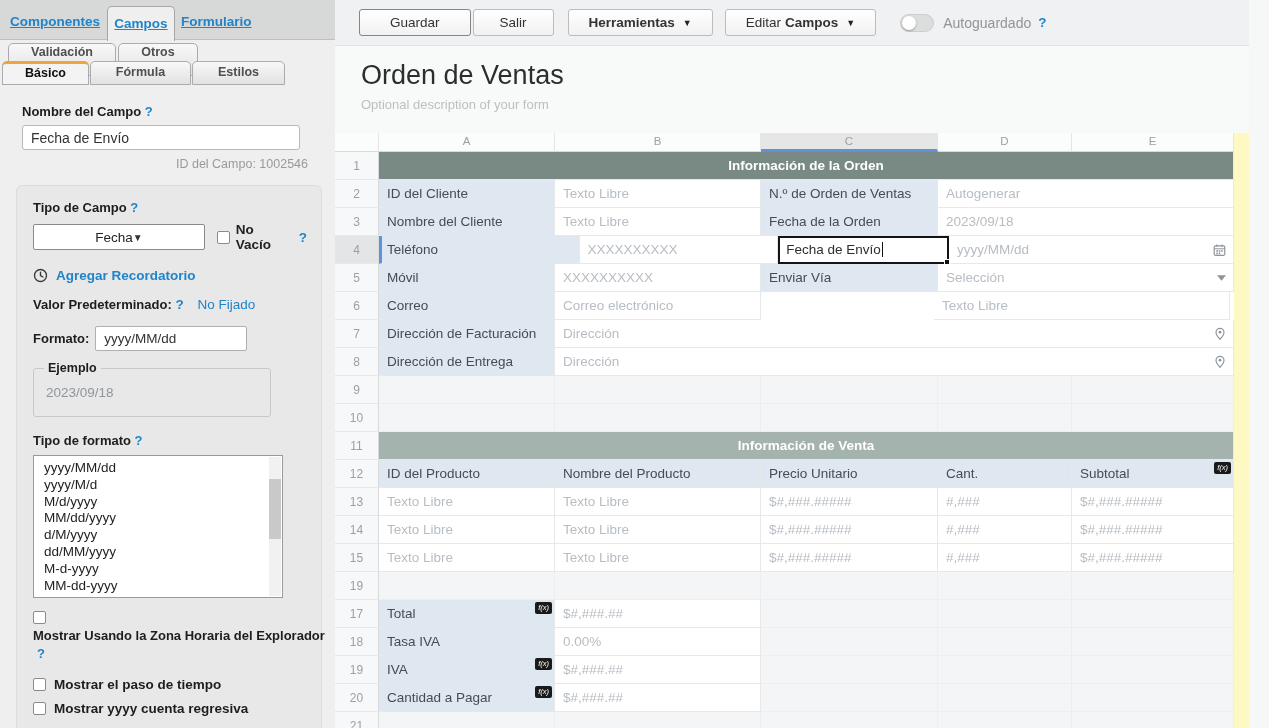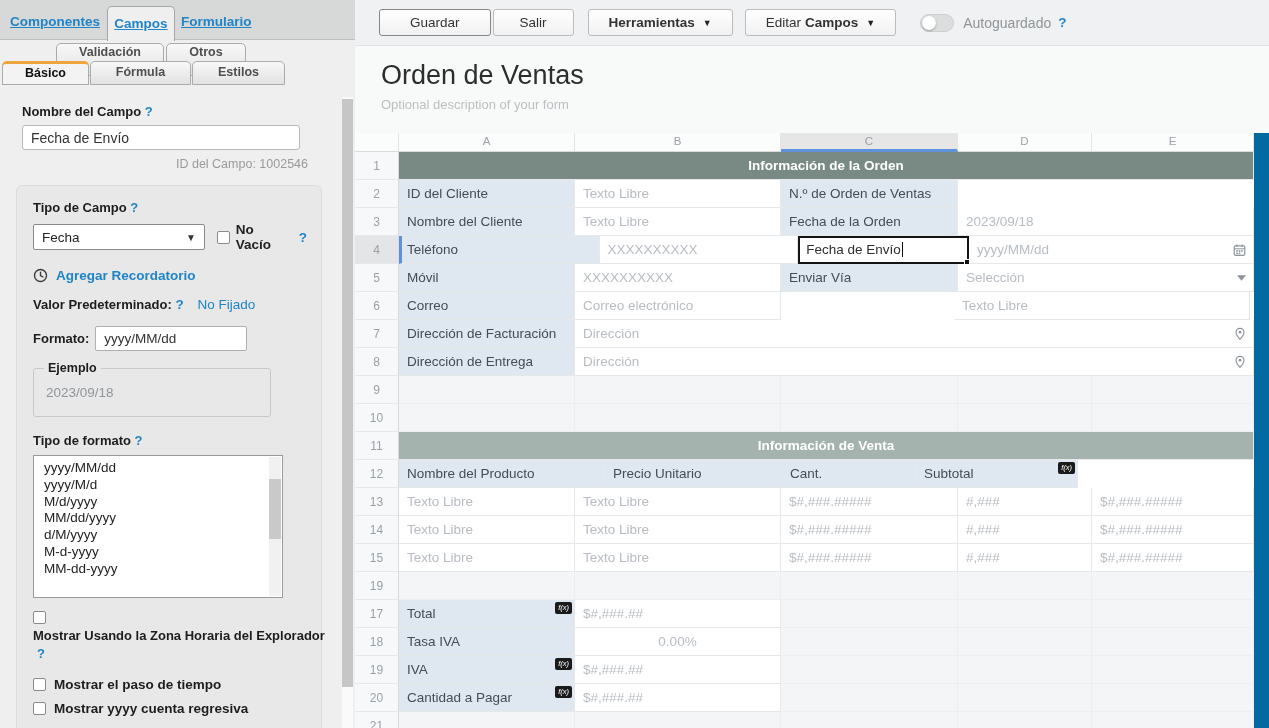--- a/index.html
+++ b/index.html
@@ -10,32 +10,32 @@
   .cb { display:inline-block; width:13px; height:13px; background:#fff; border:1px solid #8b8b8b; border-radius:2px; vertical-align:-2px; flex:0 0 13px; }
 
   
   #left-panel { position:absolute; left:0; top:0; width:355px; height:728px; background:#efefef; }
   .top-tabbar { position:relative; height:40px; background:#d7d8d8; border-bottom:1px solid #bfbfbf; }
   .tab-link { position:absolute; bottom:10px; font-weight:bold; font-size:13.5px; color:var(--accent,#1b7dc2); text-decoration:underline; cursor:pointer; }
   .tab-active-box { position:absolute; left:107px; top:6px; width:68px; height:35px; background:#efefef; border:1px solid #a6a6a6; border-bottom:none; border-radius:5px 5px 0 0; z-index:2; text-align:center; line-height:33px; }
   .tab-active-box .tab-link { position:static; }
   .subtab-area { position:relative; height:48px; background:#efefef; }
   .subtab { position:absolute; font-size:12.5px; font-weight:bold; color:#4f4f4f; background:linear-gradient(#f8f8f8,#e2e2e2); border:1px solid #ababab; border-radius:5px 5px 0 0; text-align:center; cursor:pointer; }
-  .st-r1 { top:3px; height:33px; line-height:16px;margin-left:48px; }
+  .st-r1 { top:3px; height:33px; line-height:16px; }
   .st-r2 { top:21px; height:24px; line-height:21px; }
   .subtab.active { background:#f3f3f3; border-top:3px solid var(--tab-orange,#f0a53c); color:#0f0f0f; z-index:2; line-height:19px; }
   .panel-body { position:absolute; top:88px; left:0; width:341px; bottom:0; padding:16px 10px 0 22px; overflow:hidden; }
   .panel-sb { position:absolute; top:97px; right:2px; width:11px; bottom:0; background:#fafafa; }
   .panel-thumb { position:absolute; top:2px; left:0; width:11px; height:588px; background:#c6c6c6; }
   .fld-label { font-weight:bold; font-size:13px; color:#1d1d1d; }
   .name-input { width:278px; height:25px; border:1px solid #b9b9b9; border-radius:3px; margin-top:6px; padding:0 8px; font-size:14px; color:#333; background:#fff; font-family:inherit; }
   .id-caption { width:286px; text-align:right; color:#9a9a9a; font-size:12.5px; margin-top:7px; }
   .prop-box { margin:14px 0 0 -6px; width:306px; background:#e8e8e8; border:1px solid #dcdcdc; border-radius:6px; padding:14px 14px 22px 16px; }
   .type-row { display:flex; align-items:center; margin-top:7px; }
-  .select-box { width:172px; height:26px; background:#fff; border:1px solid #8a8a8a; border-radius:2px; padding:0 8px; font-size:13.5px; color:#222; display:flex; align-items:center; justify-content:space-between; cursor:pointer; }
+  .select-box { width:172px; height:26px; background:#fff; border:1px solid #8a8a8a; border-radius:2px; padding:0 8px; font-size:13.5px; color:#222; display:flex; align-items:center; justify-content:center; cursor:pointer; }
   .select-caret { font-size:10px; color:#333; }
   .inline-cb-label { margin-left:12px; display:flex; align-items:center; gap:6px; font-weight:bold; font-size:13.5px; }
   .reminder-row { display:flex; align-items:center; gap:8px; margin-top:16px; font-size:13.5px; }
   .default-row { margin-top:14px; font-size:13.5px; }
   .default-row .blue-link { font-weight:normal; margin-left:10px; }
   .format-row { margin-top:14px; display:flex; align-items:center; gap:6px; }
   .format-input { width:152px; height:25px; border:1px solid #b0b0b0; border-radius:2px; padding:0 8px; font-size:13.5px; color:#333; background:#fff; font-family:inherit; }
   .example-fs { width:238px; border:1px solid #c8c8c8; border-radius:3px; margin-top:10px; padding:2px 10px 16px; }
   .example-fs legend { font-weight:bold; font-size:12.5px; padding:0 4px; color:#1d1d1d; }
   .example-val { color:#8f959a; font-size:13.5px; margin-top:8px; margin-left:2px; }
@@ -44,21 +44,21 @@
   .opt { padding-left:10px; font-size:13.5px; line-height:16.8px; color:#1f1f1f; white-space:nowrap; cursor:pointer; }
   .lb-sb { position:absolute; top:1px; right:1px; bottom:1px; width:12px; background:#f1f1f1; }
   .lb-thumb { position:absolute; top:22px; left:0; width:12px; height:60px; background:#c9c9c9; }
   .tz-block { margin-top:12px; width:292px; }
   .tz-block .fld-label { display:block; margin-top:2px; line-height:17px; }
   .tz-q { margin-left:4px; display:inline-block; margin-top:2px; }
   .cb-row { display:flex; align-items:center; gap:8px; margin-top:9px; font-weight:bold; font-size:13.5px; color:#1d1d1d; }
   .cb-row.first { margin-top:16px; }
 
   
-  #main { position:absolute; left:355px; top:0; width:914px; height:728px; background:#0369a1; }
+  #main { position:absolute; left:335px; top:0; width:914px; height:728px; background:#fef9c3; }
   .toolbar { height:46px; background:#f0f1f2; border-bottom:1px solid #e2e3e4; display:flex; align-items:center; padding-left:24px; }
   .btn { height:27px; background:linear-gradient(#ffffff,#f1f1f1); border:1px solid #bcbcbc; border-radius:3px; font-size:13.5px; color:#333; padding:0 20px; display:inline-flex; align-items:center; cursor:pointer; font-family:inherit; white-space:nowrap; }
   .btn.primary { border-color:#858585; padding:0 30px; }
   .btn.exit { padding:0 26px; margin-left:2px; }
   .btn.tools { margin-left:14px; font-weight:bold; }
   .btn.editf { margin-left:12px; }
   .btn .caret { font-size:9px; margin-left:8px; color:#222; }
   .editf b { margin-left:4px; }
   .toggle { margin-left:24px; width:34px; height:18px; border-radius:10px; background:#dcdddd; border:1px solid #cdcecf; position:relative; cursor:pointer; flex:0 0 34px; }
   .knob { position:absolute; left:1px; top:1px; width:14px; height:14px; border-radius:50%; background:#fff; box-shadow:0 1px 2px rgba(0,0,0,.3); }
@@ -166,20 +166,21 @@
         <span class="fld-label">Tipo de formato</span>
         <span class="q">?</span>
       </div>
       <div class="listbox">
         <div class="lb-opts">
             <div class="opt">yyyy/MM/dd</div>
             <div class="opt">yyyy/M/d</div>
             <div class="opt">M/d/yyyy</div>
             <div class="opt">MM/dd/yyyy</div>
             <div class="opt">d/M/yyyy</div>
+            <div class="opt">dd/MM/yyyy</div>
             <div class="opt">M-d-yyyy</div>
             <div class="opt">MM-dd-yyyy</div>
           </div>
         <div class="lb-sb">
             <div class="lb-thumb"></div>
           </div>
       </div>
 
       <div class="tz-block">
         <span class="cb"></span>
@@ -240,20 +241,21 @@
     <div id="grid-rows">
         <div class="grow">
           <div class="rnum">1</div>
           <div class="gcell c-sec sec-dark" style="width: 855px;"><span>Información de la Orden</span></div>
         </div>
         <div class="grow">
           <div class="rnum">2</div>
           <div class="gcell c-label" style="width: 176px;"><span>ID del Cliente</span></div>
           <div class="gcell c-ph" style="width: 206px;"><span>Texto Libre</span></div>
           <div class="gcell c-label" style="width: 177px;"><span>N.º de Orden de Ventas</span></div>
+          <div class="gcell c-ph" style="width: 296px;"><span>Autogenerar</span></div>
         </div>
         <div class="grow">
           <div class="rnum">3</div>
           <div class="gcell c-label" style="width: 176px;"><span>Nombre del Cliente</span></div>
           <div class="gcell c-ph" style="width: 206px;"><span>Texto Libre</span></div>
           <div class="gcell c-label" style="width: 177px;"><span>Fecha de la Orden</span></div>
           <div class="gcell c-ph" style="width: 296px;"><span>2023/09/18</span></div>
         </div>
         <div class="grow">
           <div class="rnum sel">4</div>
@@ -319,20 +321,21 @@
           <div class="gcell c-gray" style="width: 177px;"><span></span></div>
           <div class="gcell c-gray" style="width: 134px;"><span></span></div>
           <div class="gcell c-gray" style="width: 162px;"><span></span></div>
         </div>
         <div class="grow">
           <div class="rnum">11</div>
           <div class="gcell c-sec sec-light" style="width: 855px;"><span>Información de Venta</span></div>
         </div>
         <div class="grow">
           <div class="rnum">12</div>
+          <div class="gcell c-label" style="width: 176px;"><span>ID del Producto</span></div>
           <div class="gcell c-label" style="width: 206px;"><span>Nombre del Producto</span></div>
           <div class="gcell c-label" style="width: 177px;"><span>Precio Unitario</span></div>
           <div class="gcell c-label" style="width: 134px;"><span>Cant.</span></div>
           <div class="gcell c-label" style="width: 162px;"><span>Subtotal</span><span class="fx">f(x)</span></div>
         </div>
         <div class="grow">
           <div class="rnum">13</div>
           <div class="gcell c-ph" style="width: 176px;"><span>Texto Libre</span></div>
           <div class="gcell c-ph" style="width: 206px;"><span>Texto Libre</span></div>
           <div class="gcell c-ph" style="width: 177px;"><span>$#,###.#####</span></div>
@@ -367,21 +370,21 @@
           <div class="rnum">17</div>
           <div class="gcell c-label" style="width: 176px;"><span>Total</span><span class="fx">f(x)</span></div>
           <div class="gcell c-ph" style="width: 206px;"><span>$#,###.##</span></div>
           <div class="gcell c-gray" style="width: 177px;"><span></span></div>
           <div class="gcell c-gray" style="width: 134px;"><span></span></div>
           <div class="gcell c-gray" style="width: 162px;"><span></span></div>
         </div>
         <div class="grow">
           <div class="rnum">18</div>
           <div class="gcell c-label" style="width: 176px;"><span>Tasa IVA</span></div>
-          <div class="gcell c-ph" style="width: 206px; text-align: center;"><span>0.00%</span></div>
+          <div class="gcell c-ph" style="width: 206px;"><span>0.00%</span></div>
           <div class="gcell c-gray" style="width: 177px;"><span></span></div>
           <div class="gcell c-gray" style="width: 134px;"><span></span></div>
           <div class="gcell c-gray" style="width: 162px;"><span></span></div>
         </div>
         <div class="grow">
           <div class="rnum">19</div>
           <div class="gcell c-label" style="width: 176px;"><span>IVA</span><span class="fx">f(x)</span></div>
           <div class="gcell c-ph" style="width: 206px;"><span>$#,###.##</span></div>
           <div class="gcell c-gray" style="width: 177px;"><span></span></div>
           <div class="gcell c-gray" style="width: 134px;"><span></span></div>

